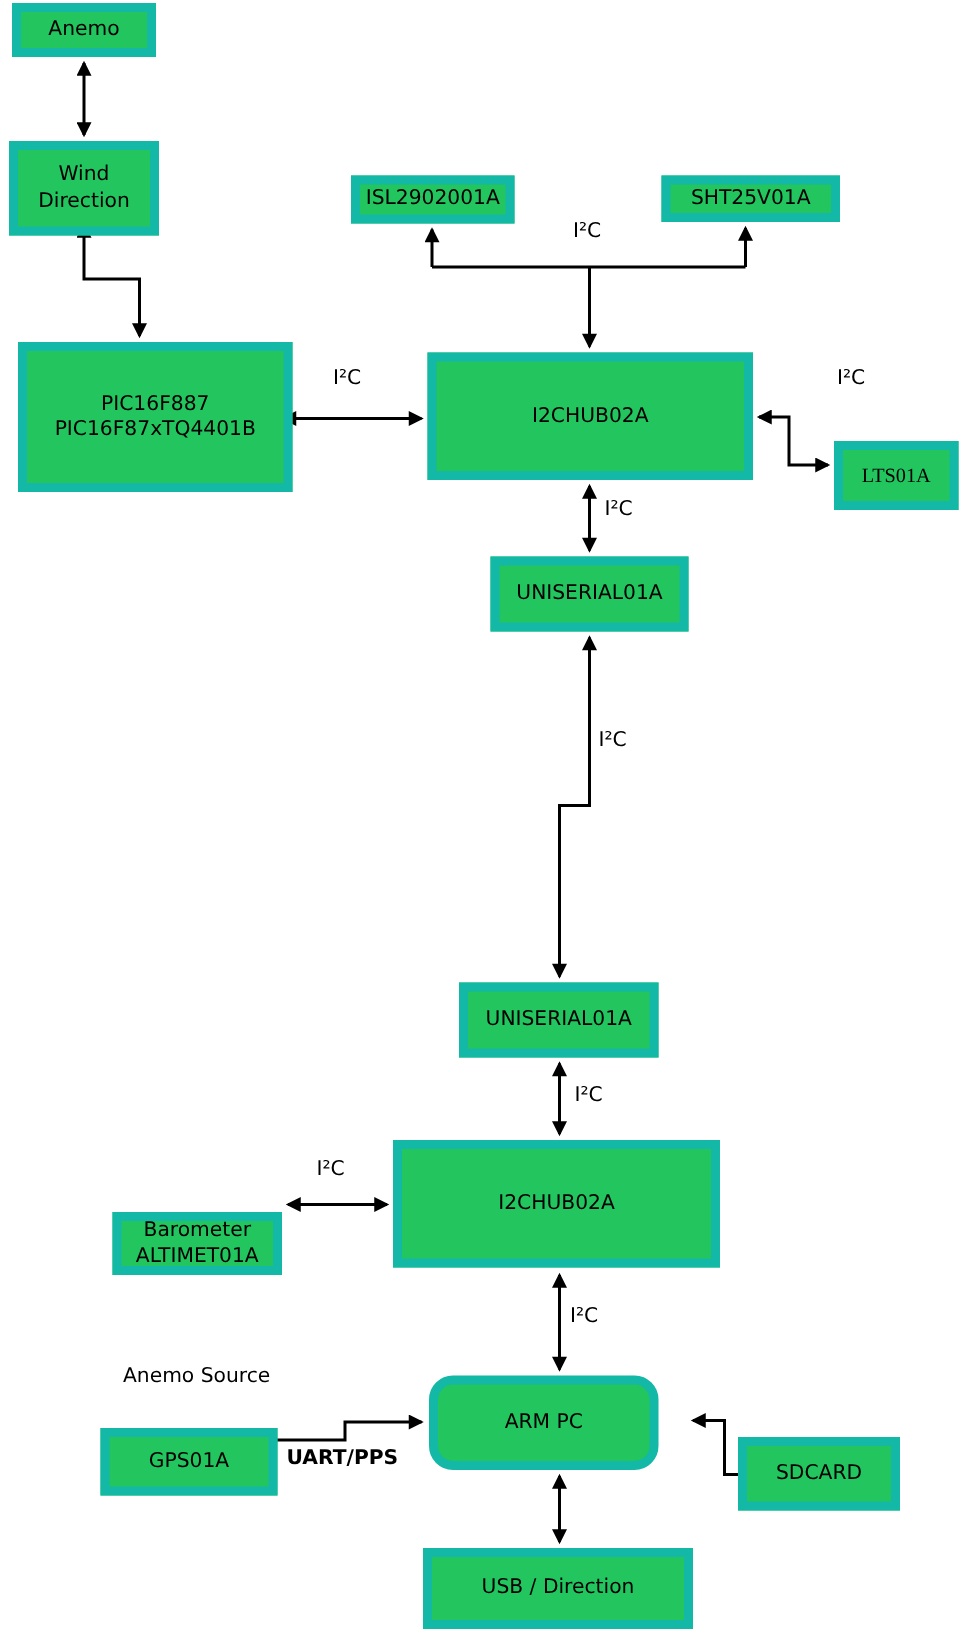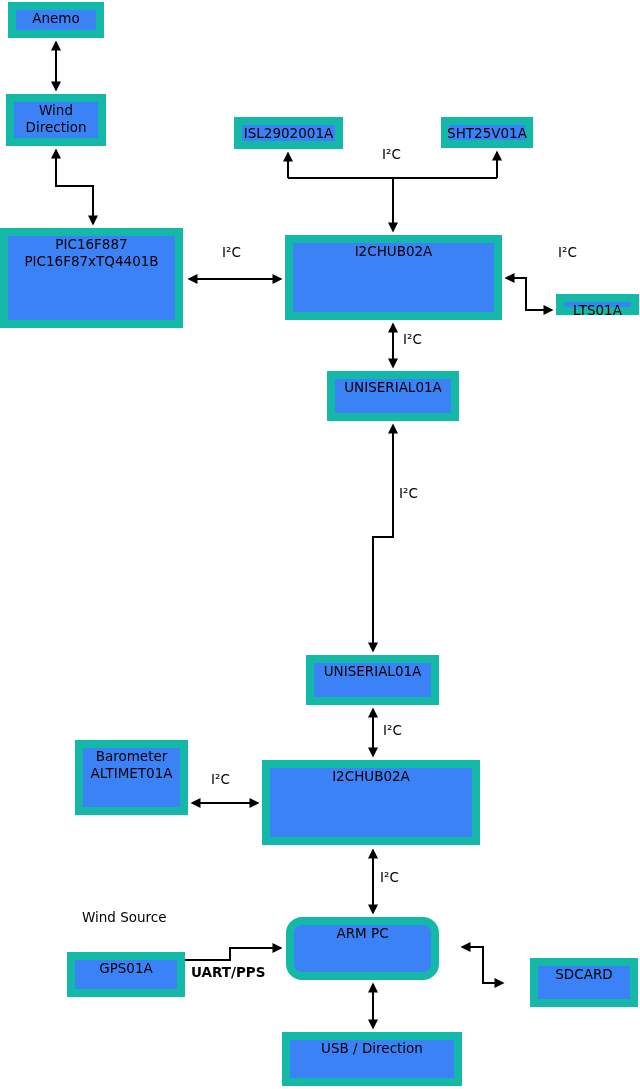--- a/index.html
+++ b/index.html
@@ -24,23 +24,24 @@
     height: 1089px;
   }
   .edges path {
     fill: none;
     stroke: #000000;
     stroke-width: 2;
   }
   .node {
     position: absolute;
     box-sizing: border-box;
-    border: 8px solid #14b8a6;
-    background: #3b82f6;
+    border: 6px solid #14b8a6;
+    background: #22c55e;
     display: flex;
+    align-items: center;
     justify-content: center;
     text-align: center;
   }
   .node-label {
     font-size: 13.5px;
     line-height: 1.28;
     white-space: pre-line;
   }
   .edge-label {
     position: absolute;
@@ -75,83 +76,83 @@
     <path d="M373,850 V913" marker-start="url(#arrow)" marker-end="url(#arrow)"></path>
     <path d="M174,960 H230 V948 H281" marker-end="url(#arrow)"></path>
     <path d="M462,947 H483 V983 H503" marker-start="url(#arrow)" marker-end="url(#arrow)"></path>
     <path d="M373,984 V1028" marker-start="url(#arrow)" marker-end="url(#arrow)"></path>
   </svg>
 
   <div class="node" style="left:8px; top:2px; width:96px; height:36px;">
     <span class="node-label">Anemo</span>
   </div>
 
-  <div class="node" style="left:6px; top:94px; width:100px; height:52px;">
+  <div class="node" style="left:6px; top:94px; width:100px; height:63px;">
     <span class="node-label">Wind
 Direction</span>
   </div>
 
-  <div class="node" style="left:0; top:228px; width:183px; height:100px;">
+  <div class="node" style="left:12px; top:228px; width:183px; height:100px;">
     <span class="node-label">PIC16F887
 PIC16F87xTQ4401B</span>
   </div>
 
   <div class="node" style="left:234px; top:117px; width:109px; height:32px;">
     <span class="node-label">ISL2902001A</span>
   </div>
 
-  <div class="node" style="left:441px; top:117px; width:92px; height:31px;">
+  <div class="node" style="left:441px; top:117px; width:119px; height:31px;">
     <span class="node-label">SHT25V01A</span>
   </div>
 
   <div class="node" style="left:285px; top:235px; width:217px; height:85px;">
     <span class="node-label">I2CHUB02A</span>
   </div>
 
-  <div class="node" style="left:556px; top:294px; width:83px; height:21px;">
+  <div class="node" style="left:556px; top:294px; width:83px; height:46px;font-family:Liberation Serif, serif;">
     <span class="node-label">LTS01A</span>
   </div>
 
   <div class="node" style="left:327px; top:371px; width:132px; height:50px;">
     <span class="node-label">UNISERIAL01A</span>
   </div>
 
   <div class="node" style="left:306px; top:655px; width:133px; height:50px;">
     <span class="node-label">UNISERIAL01A</span>
   </div>
 
   <div class="node" style="left:262px; top:760px; width:218px; height:85px;">
     <span class="node-label">I2CHUB02A</span>
   </div>
 
-  <div class="node" style="left:75px; top:740px; width:113px; height:75px;">
+  <div class="node" style="left:75px; top:808px; width:113px; height:42px;">
     <span class="node-label">Barometer
 ALTIMET01A</span>
   </div>
 
   <div class="node" style="left:67px; top:952px; width:118px; height:45px;">
     <span class="node-label">GPS01A</span>
   </div>
 
   <div class="node" style="left:286px; top:917px; width:153px; height:63px;border-radius:16px;">
     <span class="node-label">ARM PC</span>
   </div>
 
-  <div class="node" style="left:530px; top:958px; width:108px; height:49px;">
+  <div class="node" style="left:492px; top:958px; width:108px; height:49px;">
     <span class="node-label">SDCARD</span>
   </div>
 
   <div class="node" style="left:282px; top:1032px; width:180px; height:54px;">
     <span class="node-label">USB / Direction</span>
   </div>
 
   <div class="edge-label" style="left:382px; top:146px;">I²C</div>
   <div class="edge-label" style="left:222px; top:244px;">I²C</div>
   <div class="edge-label" style="left:558px; top:244px;">I²C</div>
   <div class="edge-label" style="left:403px; top:331px;">I²C</div>
   <div class="edge-label" style="left:399px; top:485px;">I²C</div>
   <div class="edge-label" style="left:383px; top:722px;">I²C</div>
   <div class="edge-label" style="left:211px; top:771px;">I²C</div>
   <div class="edge-label" style="left:380px; top:869px;">I²C</div>
-  <div class="edge-label" style="left:82px; top:909px;">Wind Source</div>
+  <div class="edge-label" style="left:82px; top:909px;">Anemo Source</div>
   <div class="edge-label" style="left:191px; top:964px;font-weight:bold;">UART/PPS</div>
 
 </div>
 
 </body></html>

